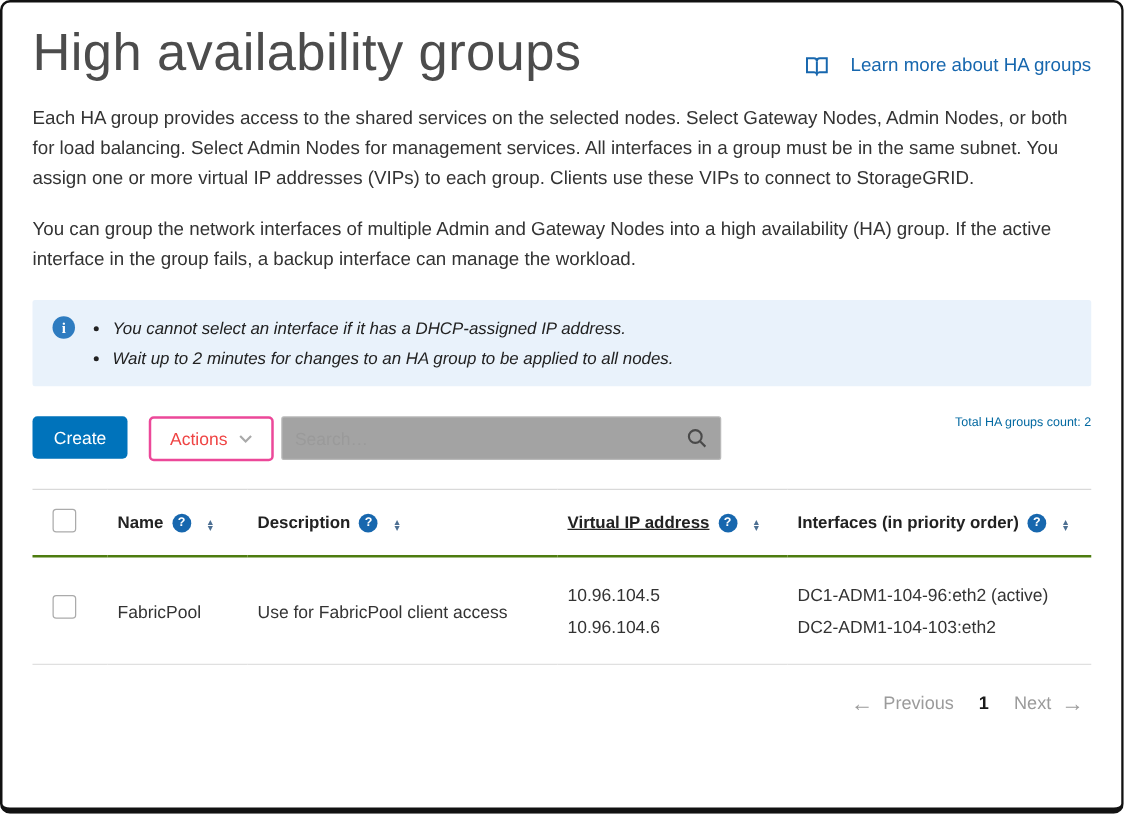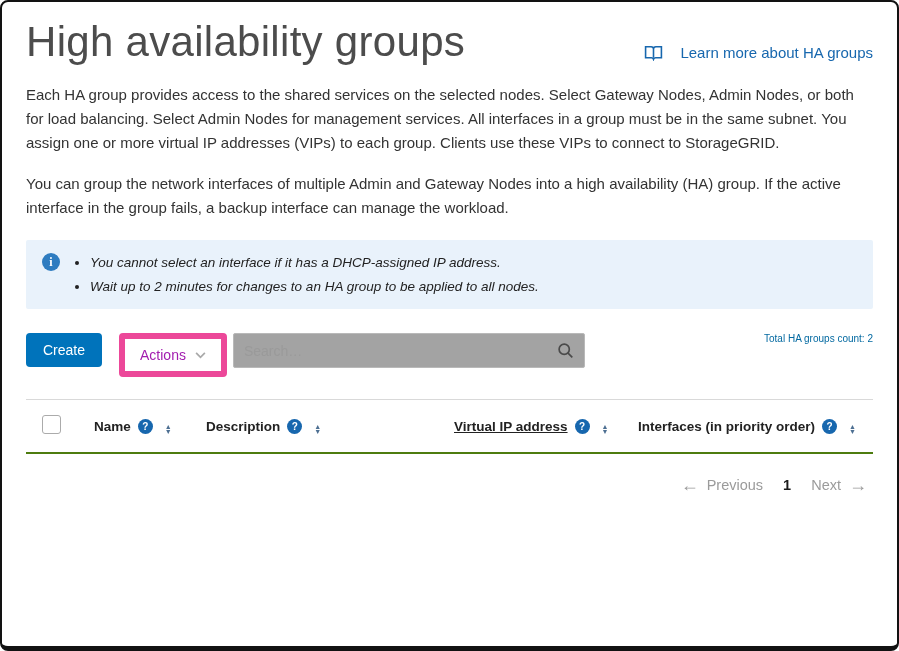--- a/index.html
+++ b/index.html
@@ -34,22 +34,22 @@
   .info-box ul { list-style: disc; margin-left: 16px; font-style: italic; }
   .info-box li { font-size: 13.5px; color: #222; line-height: 1.75; }
 
   .toolbar { margin-top: 24px; display: flex; align-items: flex-start; }
   .btn-create {
     background: #0073bb; color: #fff; border: none; border-radius: 4px;
     font-size: 14px; padding: 9px 17px; cursor: pointer;
     font-family: "Liberation Sans", sans-serif;
   }
   .btn-actions {
-    margin-left: 17px; background: #fff; border: 6px solid #ec4899; border-radius: 4px;
-    color: #a21caf; font-size: 14px; padding: 8px 15px;
+    margin-left: 17px; background: #fff; border: 2px solid #ec4899; border-radius: 4px;
+    color: #ef4444; font-size: 14px; padding: 8px 15px;
     display: flex; align-items: center; gap: 9px; cursor: default;
     font-family: "Liberation Sans", sans-serif;
   }
   .search-wrap {
     margin-left: 6px; width: 352px; height: 35px;
     border: 1px solid #b9b9b9; border-radius: 2px;
     display: flex; align-items: center; padding: 0 10px; background: #a3a3a3;
   }
   .search-wrap input {
     flex: 1; border: none; outline: none; font-size: 14px; color: #333;
@@ -175,20 +175,33 @@
         </th>
         <th class="col-if">
           <span>Interfaces (in priority order)</span><span class="help-icon">?</span><span class="sort-icon">
               <span>▲</span>
               <span>▼</span>
             </span>
         </th>
       </tr>
     </thead>
     <tbody>
+      <tr>
+        <td class="col-check"><span class="checkbox"></span></td>
+        <td>FabricPool</td>
+        <td>Use for FabricPool client access</td>
+        <td>
+          <div>10.96.104.5</div>
+          <div>10.96.104.6</div>
+        </td>
+        <td>
+          <div>DC1-ADM1-104-96:eth2 (active)</div>
+          <div>DC2-ADM1-104-103:eth2</div>
+        </td>
+      </tr>
     </tbody>
   </table>
 
   <div class="pagination">
     <span class="pag-link">
       <span class="pag-arrow">←</span>
       <span>Previous</span>
     </span>
     <span class="pag-current">1</span>
     <span class="pag-link">

